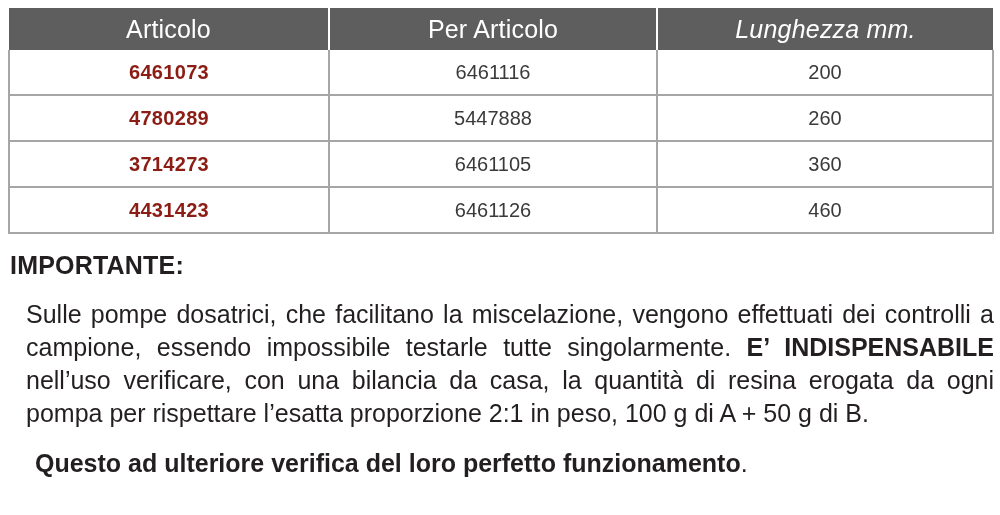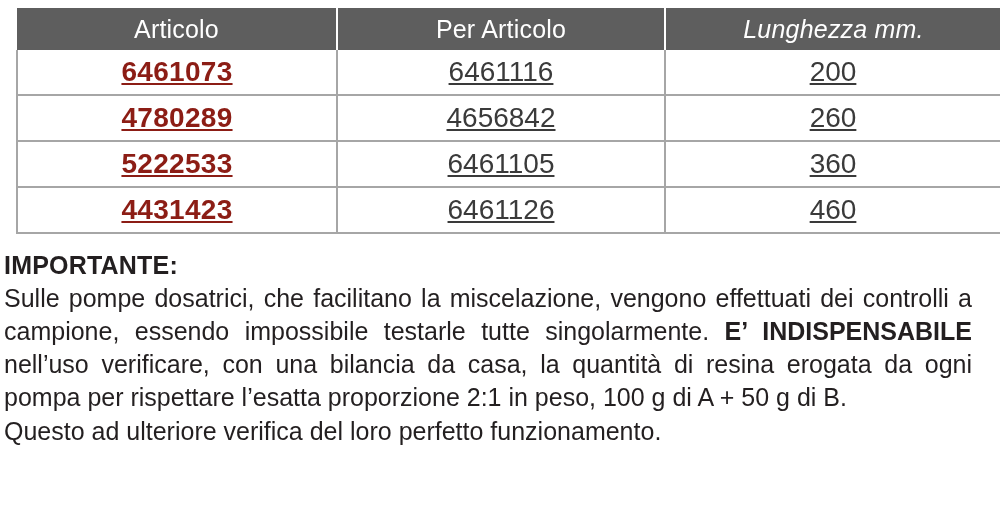--- a/index.html
+++ b/index.html
@@ -17,21 +17,21 @@
   .page {
     position: relative;
     width: 1000px;
     height: 515px;
     box-sizing: border-box;
   }
 
   
   .table-wrap {
     position: absolute;
-    left: 16px;
+    left: 8px;
     top: 8px;
     width: 984px;
   }
   table.spec {
     border-collapse: collapse;
     width: 984px;
     table-layout: fixed;
   }
   table.spec col.c1 { width: 320px; }
   table.spec col.c2 { width: 328px; }
@@ -48,70 +48,69 @@
     padding: 0;
     border-right: 2px solid #ffffff;
     letter-spacing: 0.2px;
   }
   table.spec thead th:last-child { border-right: none; font-style: italic; }
 
   table.spec tbody td {
     height: 44px;
     line-height: 44px;
     text-align: center;
-    font-size: 28px;
+    font-size: 20px;
     padding: 0;
     border-bottom: 2px solid #a6a6a6;
     border-right: 2px solid #a6a6a6;
     color: #3a3a3a;
-    text-decoration: underline;
   }
   table.spec tbody td:first-child {
     border-left: 2px solid #a6a6a6;
     color: #8c1d15;
     font-weight: bold;
     letter-spacing: 0.3px;
   }
   table.spec tbody td:last-child {
     border-right: 2px solid #a6a6a6;
   }
   table.spec tbody tr:first-child td {
     border-top: none;
   }
 
   
   .notes {
     position: absolute;
-    left: 4px;
+    left: 10px;
     top: 248px;
     width: 978px;
   }
   .notes .heading {
     font-size: 25px;
     font-weight: bold;
     color: #231f20;
     line-height: 34px;
     letter-spacing: 0.2px;
   }
   .notes p.body {
-    margin: 0;
+    margin: 16px;
     font-size: 25px;
     line-height: 33px;
     color: #231f20;
     text-align: justify;
     text-justify: inter-word;
     width: 968px;
   }
   .notes p.body b { font-weight: bold; }
   .notes .footer-line {
     font-size: 25px;
     line-height: 34px;
     color: #231f20;
   }
-  .notes .footer-line b { font-weight: normal; }
+  .notes .footer-line b { font-weight: bold; margin-left: 25px; }
 </style>
 </head>
 <body>
 
 <div class="page">
 
   <div class="table-wrap">
     <table class="spec">
       <colgroup>
         <col class="c1">
@@ -126,25 +125,25 @@
         </tr>
       </thead>
       <tbody>
         <tr>
           <td>6461073</td>
           <td>6461116</td>
           <td>200</td>
         </tr>
         <tr>
           <td>4780289</td>
-          <td>4656842</td>
+          <td>5447888</td>
           <td>260</td>
         </tr>
         <tr>
-          <td>5222533</td>
+          <td>3714273</td>
           <td>6461105</td>
           <td>360</td>
         </tr>
         <tr>
           <td>4431423</td>
           <td>6461126</td>
           <td>460</td>
         </tr>
       </tbody>
     </table>

